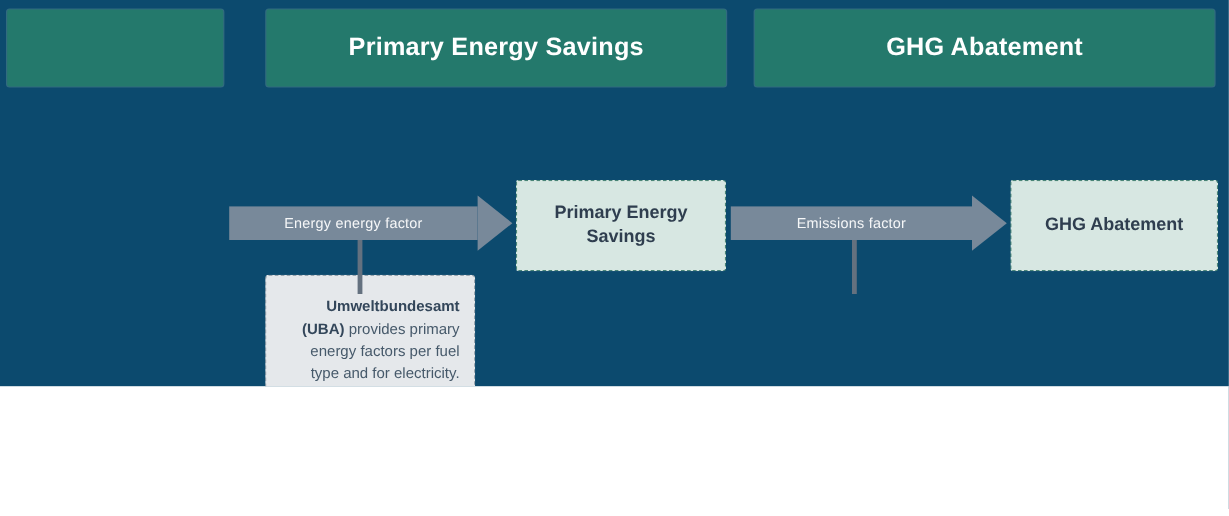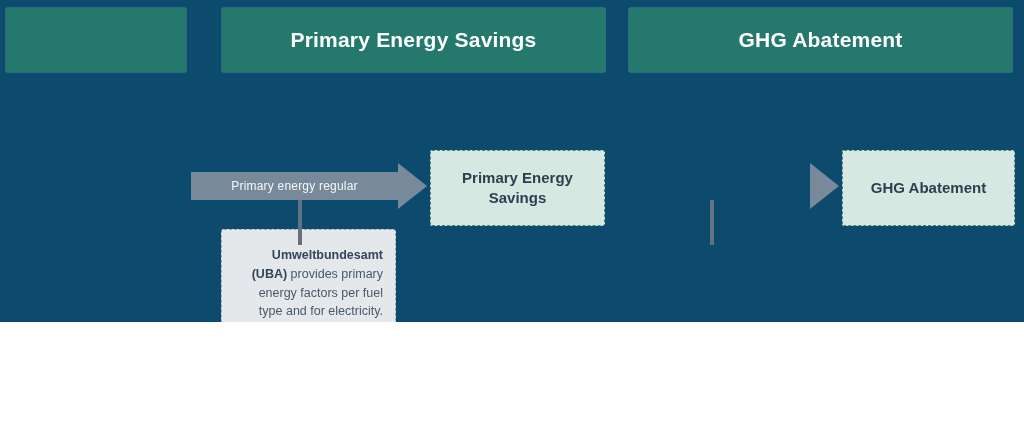--- a/index.html
+++ b/index.html
@@ -126,23 +126,24 @@
 
 <div class="canvas">
 
   <div class="header-bar bar-1"></div>
   <div class="header-bar bar-2">Primary Energy Savings</div>
   <div class="header-bar bar-3">GHG Abatement</div>
 
   <div class="flow-box fbox-2">Primary Energy Savings</div>
   <div class="flow-box fbox-3">GHG Abatement</div>
 
-  <div class="arrow-shaft shaft-1">Primary energy regular</div>
+  <div class="arrow-shaft shaft-1">Energy energy factor</div>
   <div class="arrow-head head-1"></div>
 
+  <div class="arrow-shaft shaft-2">Emissions factor</div>
   <div class="arrow-head head-2"></div>
 
   <div class="connector conn-1"></div>
   <div class="connector conn-2"></div>
 
   <div class="note-box note-1">
     <span class="note-title">Umweltbundesamt (UBA)</span> 
     <span>provides primary energy factors per fuel type and for electricity.</span>
   </div>
 

